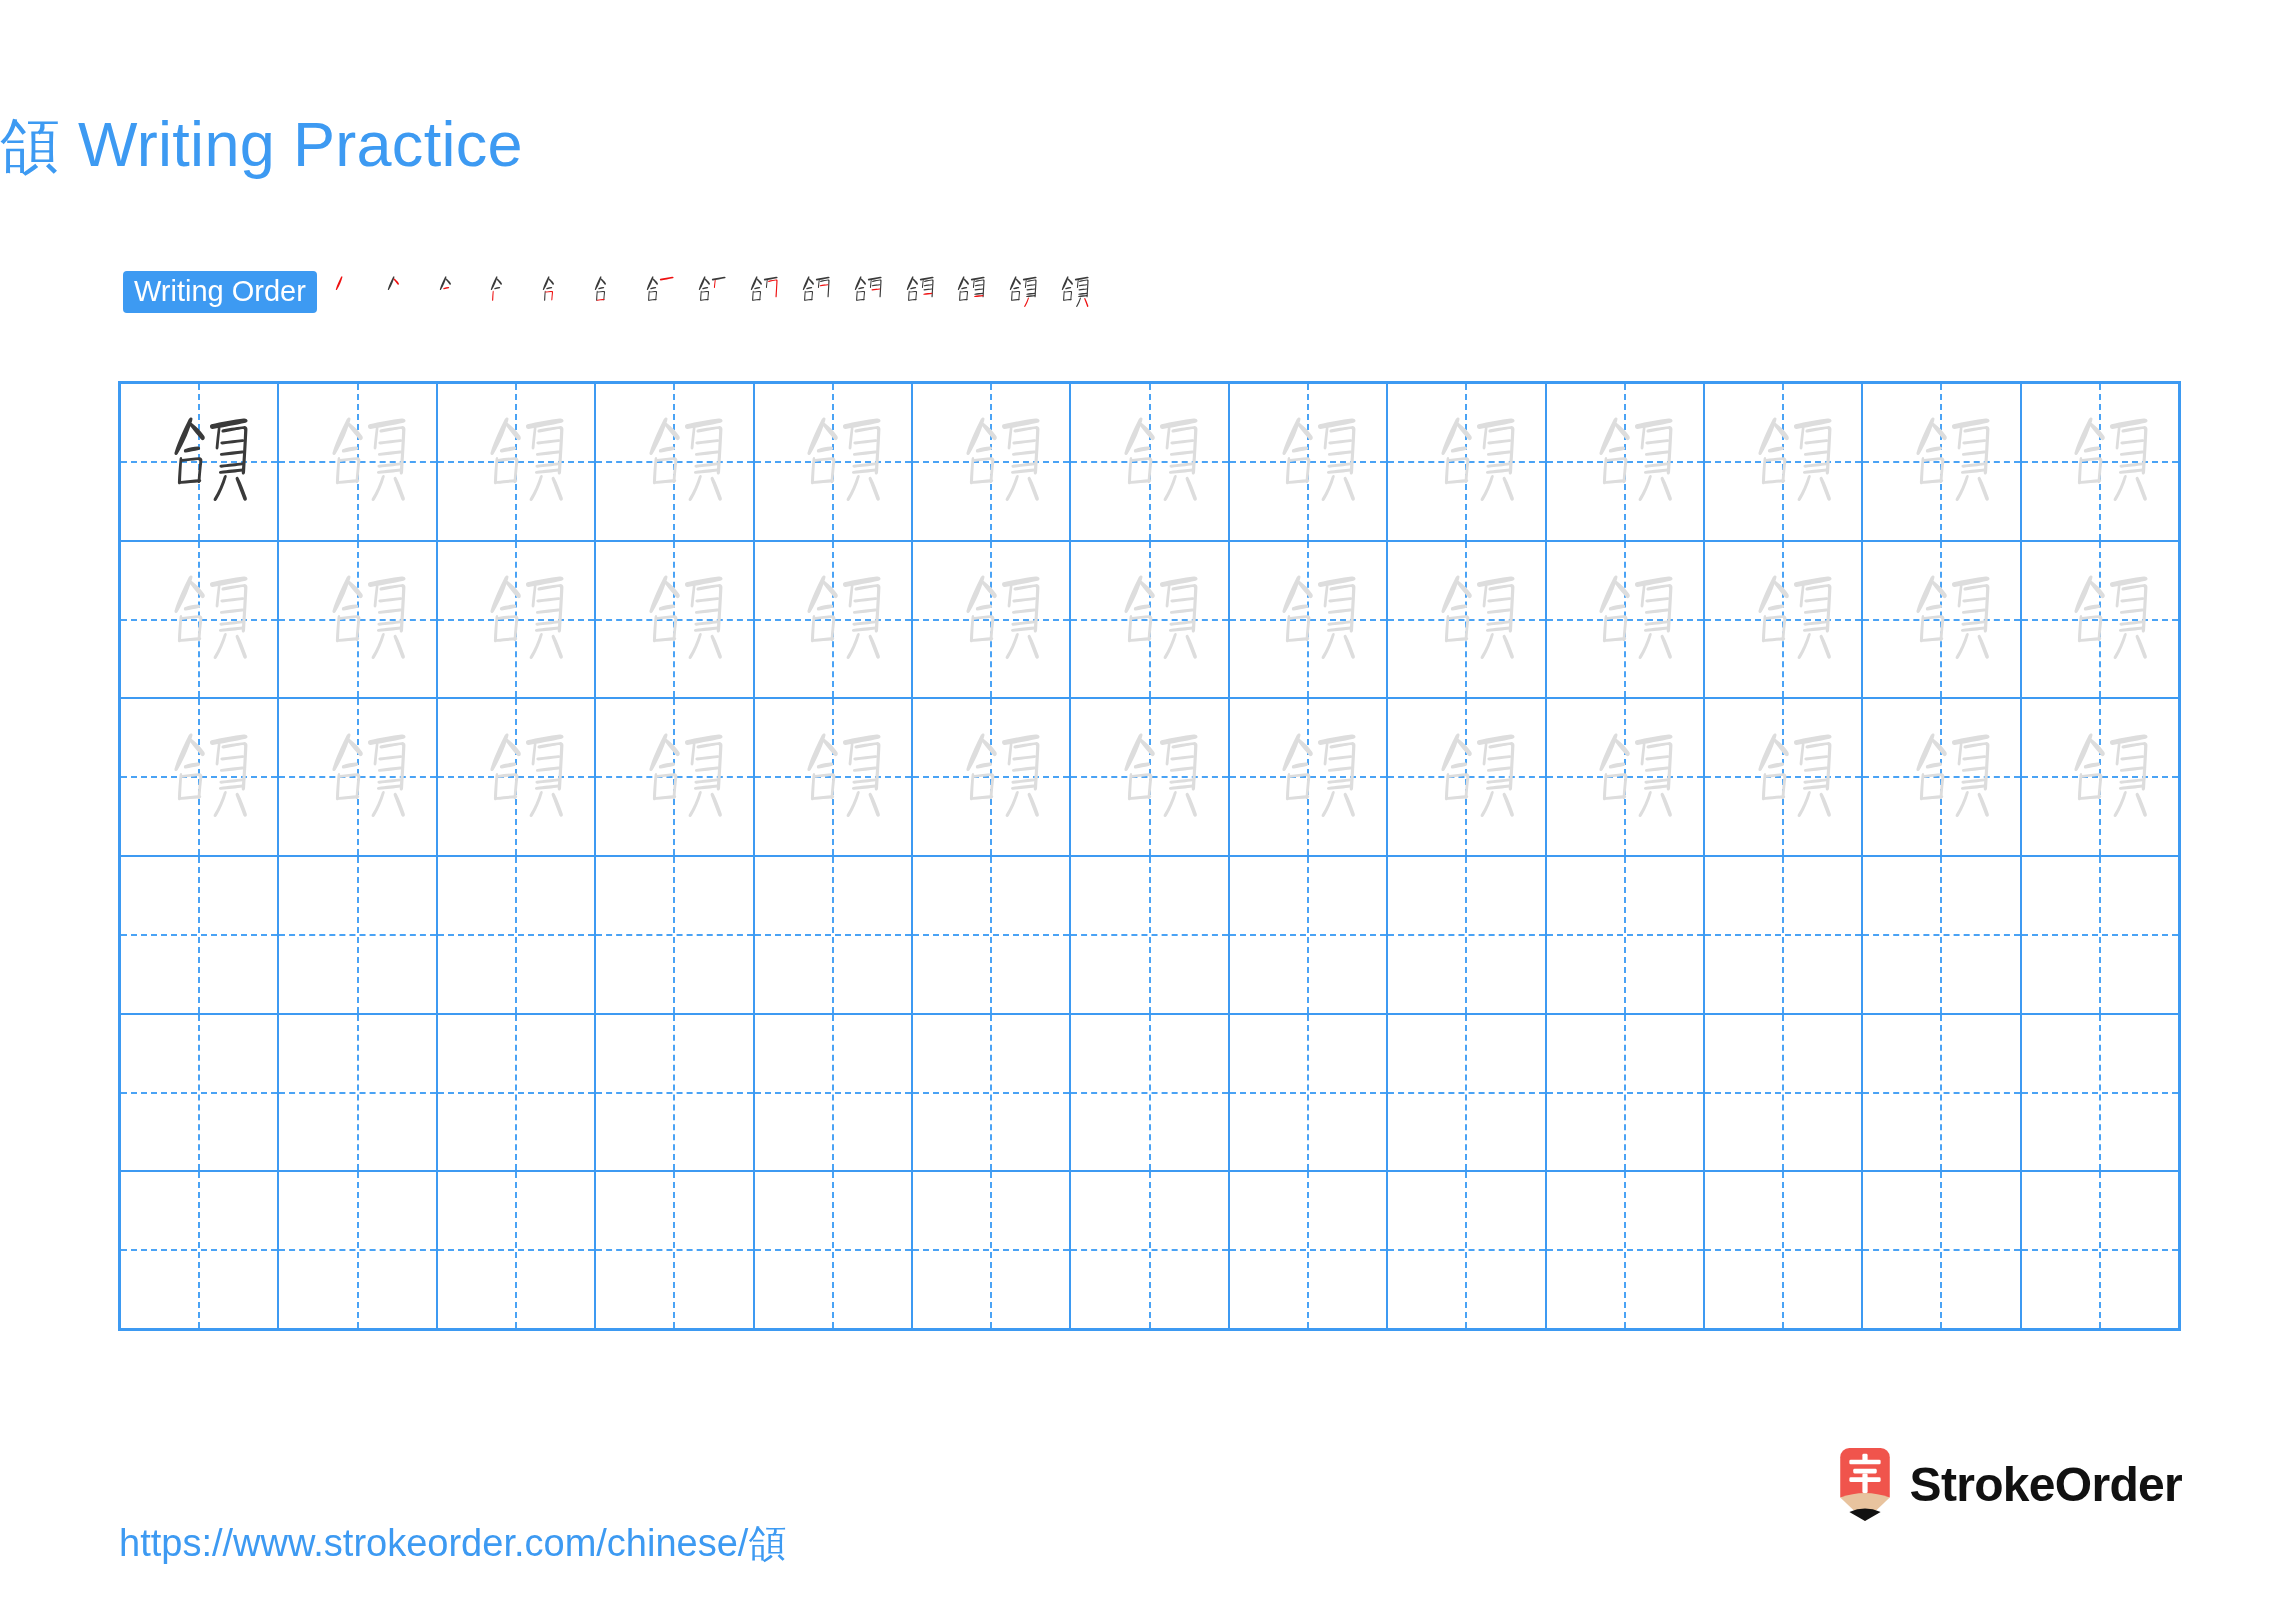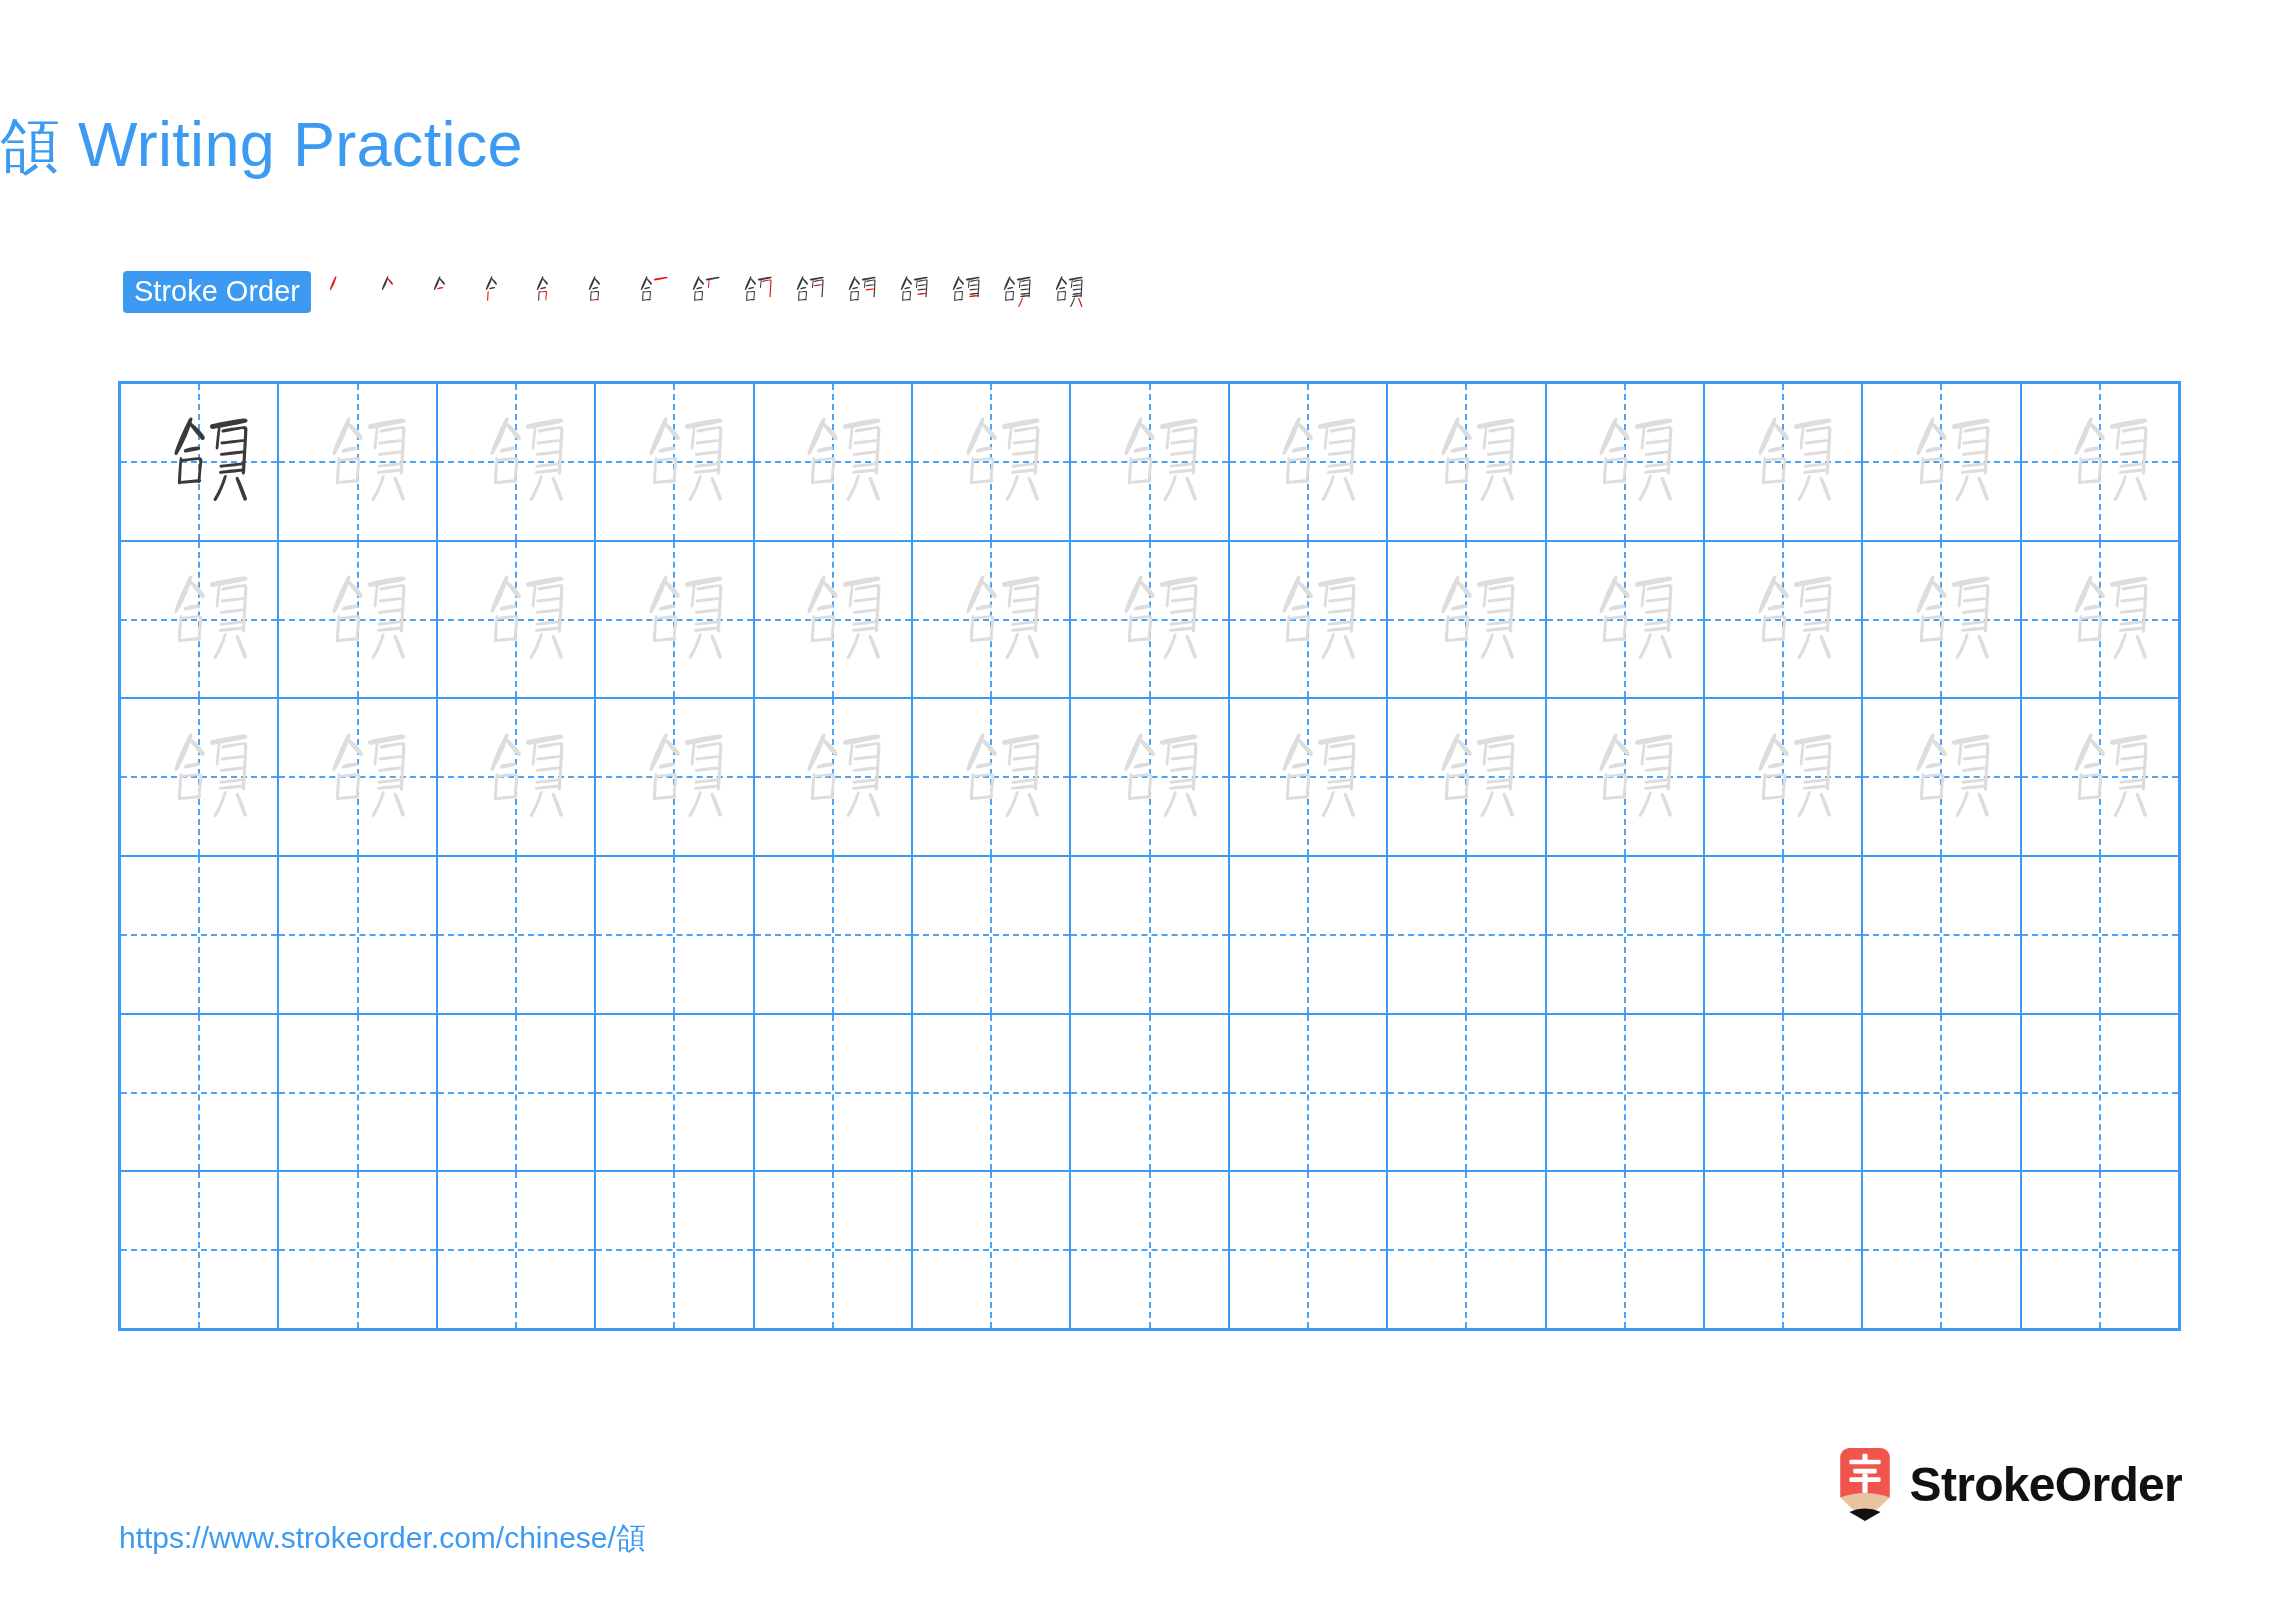--- a/index.html
+++ b/index.html
@@ -142,21 +142,21 @@
   }
   .glyph-dark path { fill: #3a3a3a; }
   .glyph-trace path { fill: #dddddd; }
 
   
   .footer-url {
     position: absolute;
     left: 119px;
     top: 1518px;
     color: #3d9af2;
-    font-size: 30px;
+    font-size: 38px;
     font-weight: 400;
     white-space: nowrap;
     text-decoration: none;
   }
   .footer-brand {
     position: absolute;
     right: 113px;
     top: 1448px;
     display: flex;
     align-items: center;
@@ -179,21 +179,21 @@
   }
 </style>
 </head>
 <body>
 
 <div class="page-title">
   <span class="han">頜</span><span> Writing Practice</span>
 </div>
 
 <div class="stroke-order-row">
-  <div class="stroke-order-badge">Stroke Order</div>
+  <div class="stroke-order-badge">Writing Order</div>
   <div class="stroke-steps" id="stroke-steps">
       <div class="stroke-step">
         <svg viewBox="-40 80 1104 880" preserveAspectRatio="xMidYMid meet">
           <path d="M452 168 C432 246 386 358 330 452 C318 472 296 468 302 444 C332 344 388 232 420 166 C432 142 458 144 452 168 Z" fill="#ee1111"></path>
         </svg>
       </div>
       <div class="stroke-step">
         <svg viewBox="-40 80 1104 880" preserveAspectRatio="xMidYMid meet">
           <path d="M452 168 C432 246 386 358 330 452 C318 472 296 468 302 444 C332 344 388 232 420 166 C432 142 458 144 452 168 Z" fill="#3a3a3a"></path>
           <path d="M452 200 C488 228 528 268 552 306 C566 330 544 352 526 334 C496 302 466 262 438 228 C422 210 436 186 452 200 Z" fill="#ee1111"></path>

